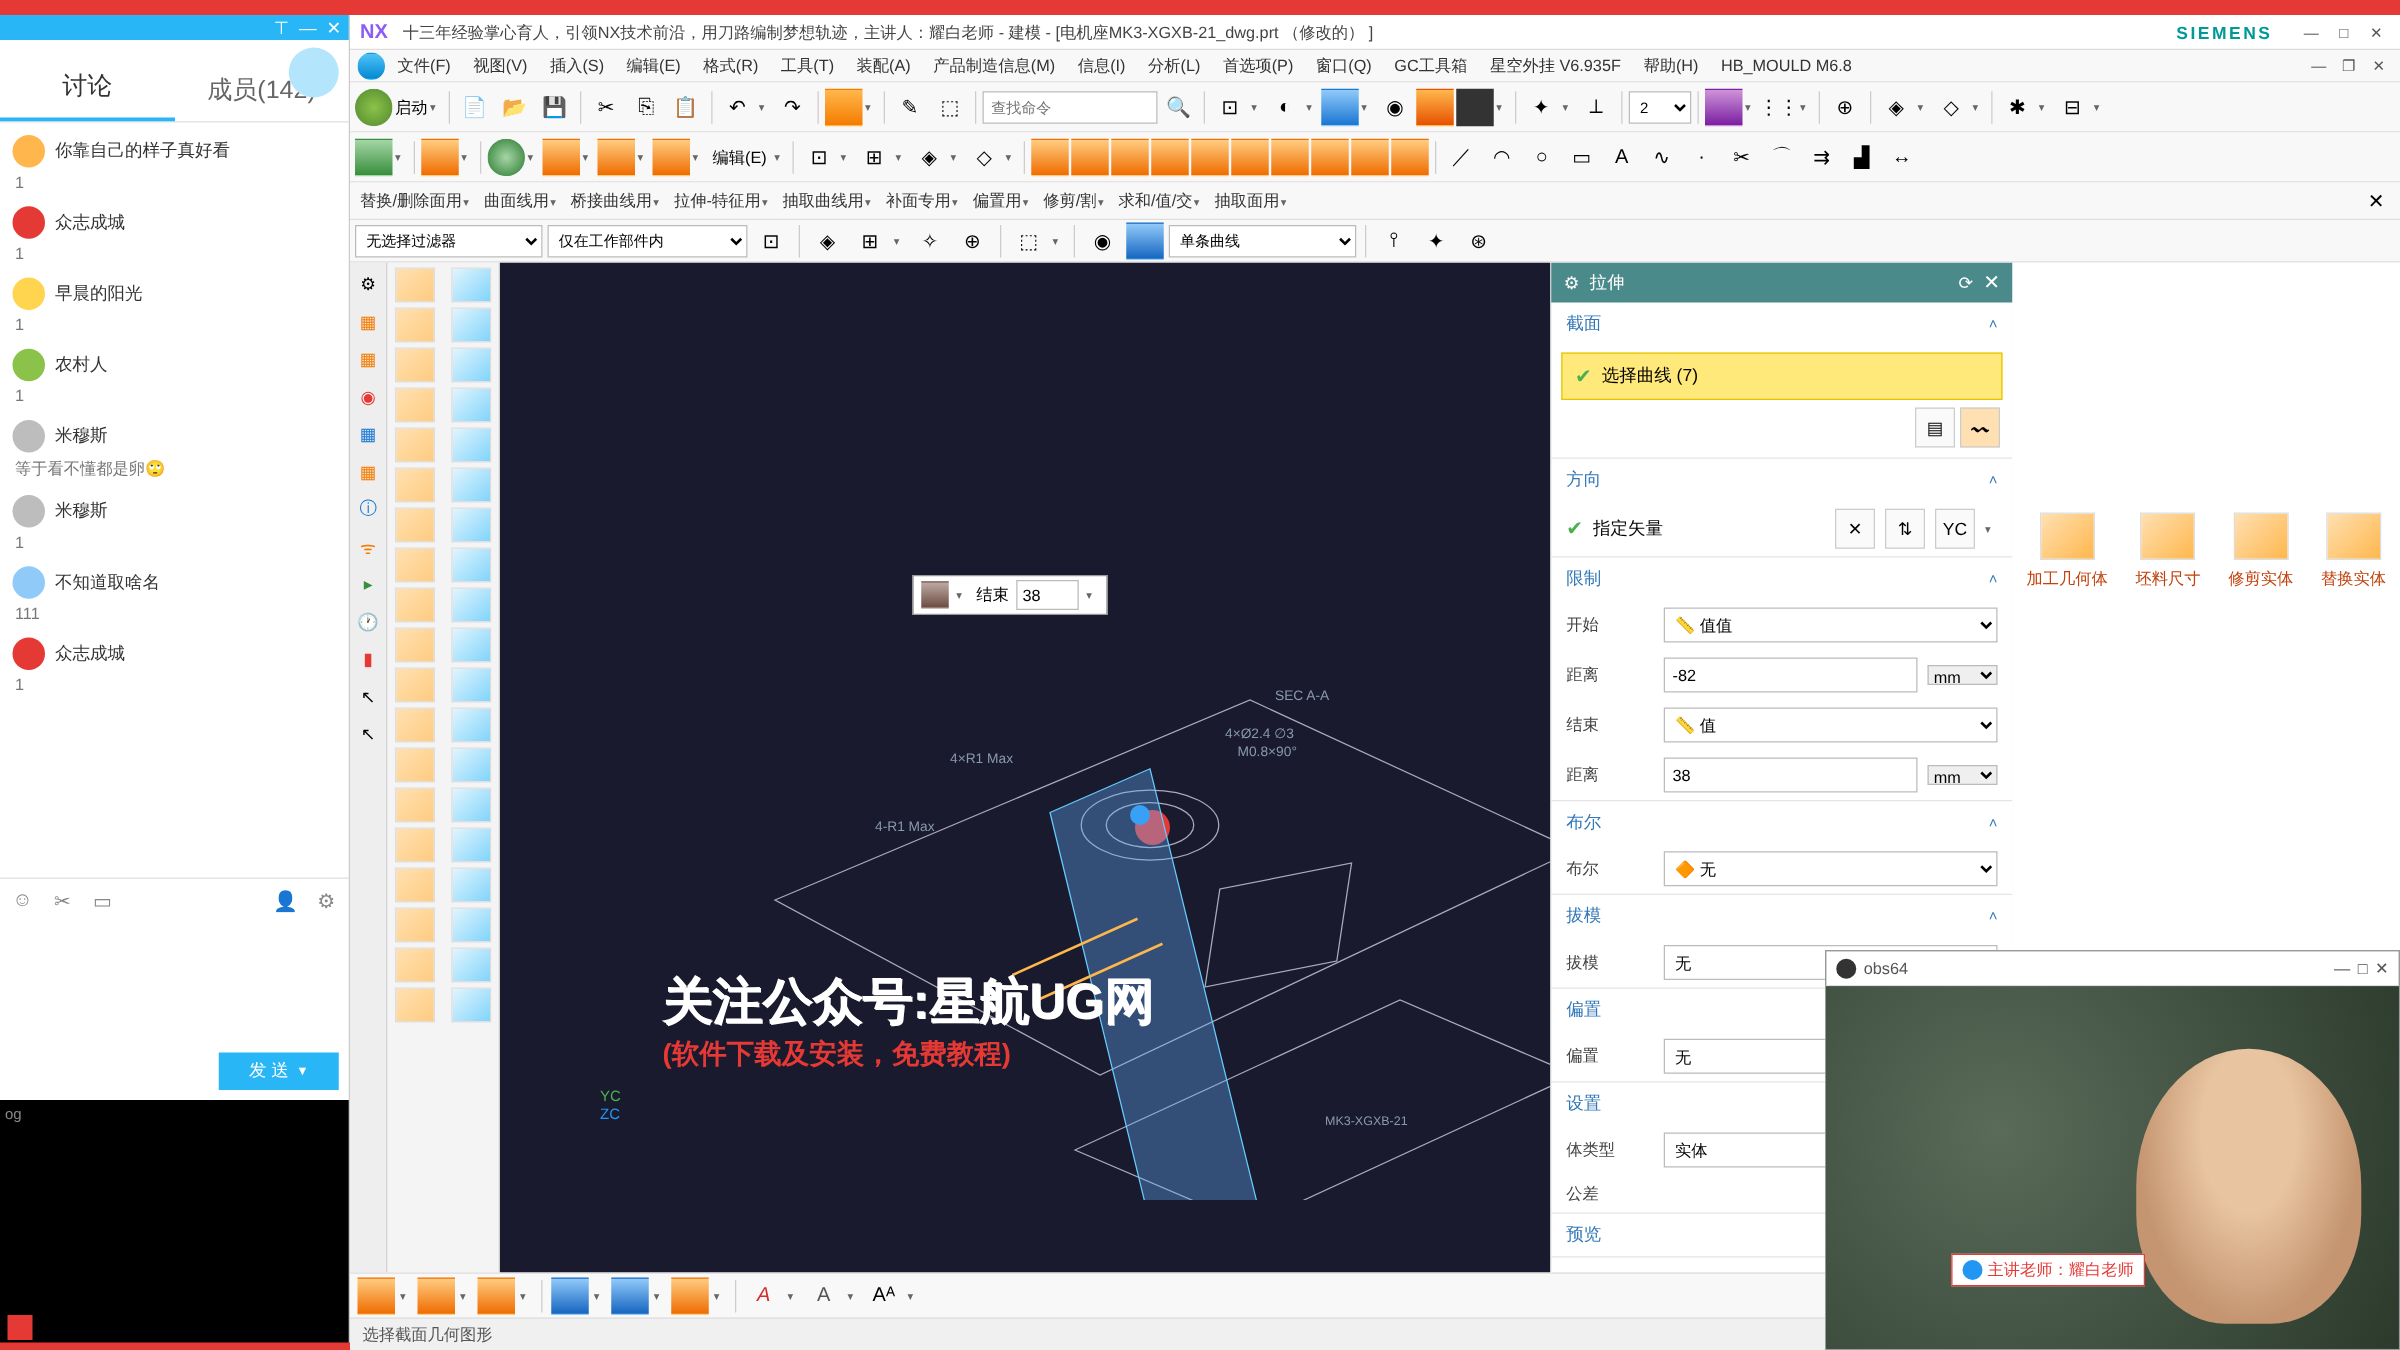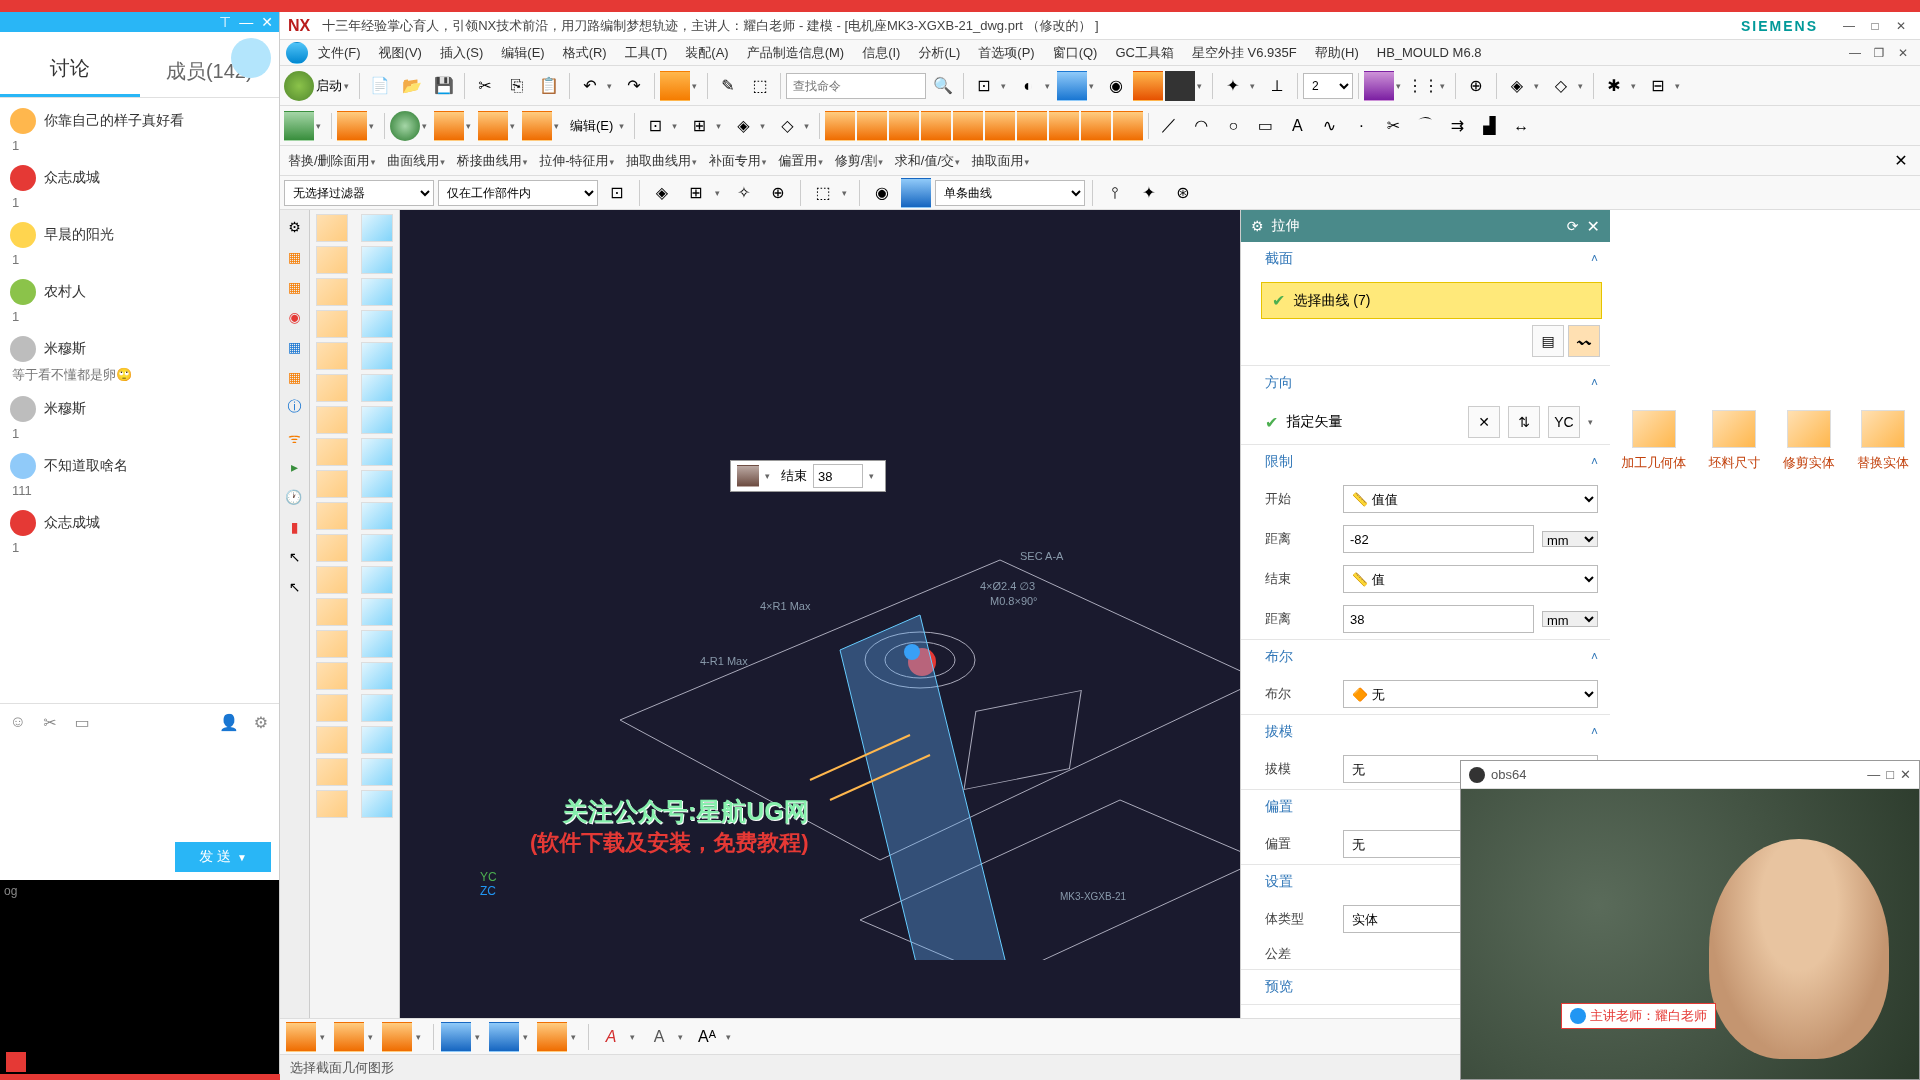--- a/index.html
+++ b/index.html
@@ -30,21 +30,21 @@
 .chat-textarea { width: 100%; height: 100px; border: none; outline: none; resize: none; font-size: 13px; }
 .chat-send { display: flex; justify-content: flex-end; }
 .send-btn { background: #29b6f6; color: #fff; border: none; padding: 6px 24px; font-size: 14px; display: flex; align-items: center; gap: 6px; }
 .black-area { background: #000; height: 200px; color: #888; font-size: 12px; padding: 4px; }
 .red-bottom { position: absolute; bottom: 0; left: 0; width: 280px; height: 6px; background: #e53935; }
 .tray-icon { position: absolute; bottom: 8px; left: 6px; width: 20px; height: 20px; background: #e53935; }
 
 
 .nx { position: absolute; left: 280px; top: 12px; right: 0; bottom: 0; background: #f5f5f5; display: flex; flex-direction: column; }
 .nx-title { height: 28px; background: #fff; display: flex; align-items: center; padding: 0 8px; border-bottom: 1px solid #ddd; }
-.nx-logo { color: #b91c1c; font-weight: bold; font-size: 16px; margin-right: 12px; }
+.nx-logo { color: #8b5cf6; font-weight: bold; font-size: 16px; margin-right: 12px; }
 .nx-title-text { font-size: 13px; color: #444; flex: 1; }
 .siemens { color: #009999; font-weight: bold; font-size: 14px; letter-spacing: 2px; margin-right: 20px; }
 .win-btns { display: flex; gap: 4px; }
 .win-btn { width: 22px; height: 18px; display: flex; align-items: center; justify-content: center; font-size: 12px; color: #555; }
 
 .nx-menu { height: 26px; background: #f8f8f8; display: flex; align-items: center; padding: 0 6px; gap: 2px; border-bottom: 1px solid #ddd; font-size: 13px; }
 .nx-menu-item { padding: 3px 8px; color: #333; white-space: nowrap; }
 .mdi-btns { display: flex; gap: 2px; margin-left: auto; }
 
 .nx-toolbar { height: 40px; background: #f8f8f8; display: flex; align-items: center; padding: 0 4px; gap: 2px; border-bottom: 1px solid #ddd; }
@@ -72,29 +72,29 @@
 .viewport { flex: 1; background: #1a1a2e; position: relative; overflow: hidden; }
 .vp-float { position: absolute; top: 250px; left: 330px; background: #fff; border: 1px solid #999; display: flex; align-items: center; padding: 3px 6px; gap: 6px; font-size: 13px; }
 .vp-float select, .vp-float input { height: 24px; border: 1px solid #bbb; font-size: 13px; padding: 0 4px; }
 .vp-drawing { position: absolute; top: 290px; left: 160px; width: 720px; height: 460px; }
 .vp-wire { stroke: #aab; stroke-width: 1; fill: none; }
 .vp-extrude { fill: rgba(100,180,255,0.35); stroke: #6cf; }
 .vp-origin { position: absolute; bottom: 120px; left: 80px; font-size: 12px; }
 .vp-axis-y { color: #4caf50; }
 .vp-axis-z { color: #2196f3; }
 .watermark { position: absolute; bottom: 160px; left: 130px; }
-.wm1 { color: #86efac; font-size: 25px; font-weight: bold; text-shadow: 1px 1px 0 #fff; text-align: right; }
+.wm1 { color: #ffffff; font-size: 40px; font-weight: bold; text-shadow: 1px 1px 0 #fff; }
 .wm2 { color: #e53935; font-size: 22px; font-weight: bold; }
 
 
 .dlg { width: 370px; background: #fff; border-left: 1px solid #ccc; display: flex; flex-direction: column; font-size: 14px; }
 .dlg-title { height: 32px; background: #4a8a8a; color: #fff; display: flex; align-items: center; padding: 0 10px; gap: 8px; }
 .dlg-title .t { flex: 1; }
 .dlg-title .x { cursor: pointer; font-size: 16px; }
-.dlg-sec { border-bottom: 1px solid #e5e5e5; padding-left: 12px; }
+.dlg-sec { border-bottom: 1px solid #e5e5e5; }
 .dlg-sec-h { display: flex; align-items: center; justify-content: space-between; padding: 8px 12px; color: #3378b8; font-size: 14px; cursor: pointer; }
 .dlg-sec-h .chev { color: #3378b8; font-size: 12px; }
 .dlg-row { display: flex; align-items: center; padding: 6px 12px; gap: 8px; }
 .dlg-row label { width: 70px; color: #444; font-size: 13px; }
 .dlg-row .val { flex: 1; }
 .dlg-sel { height: 28px; border: 1px solid #bbb; width: 100%; font-size: 13px; padding: 0 4px; background: #fff; }
 .dlg-inp { height: 28px; border: 1px solid #bbb; width: 80px; font-size: 13px; padding: 0 6px; }
 .dlg-unit { height: 16px; border: 1px solid #bbb; width: 56px; font-size: 13px; }
 .dlg-curve-row { background: #ffe97a; margin: 6px 8px; padding: 8px 10px; display: flex; align-items: center; gap: 8px; border: 1px solid #e6c300; }
 .dlg-check { color: #4caf50; font-size: 16px; }

